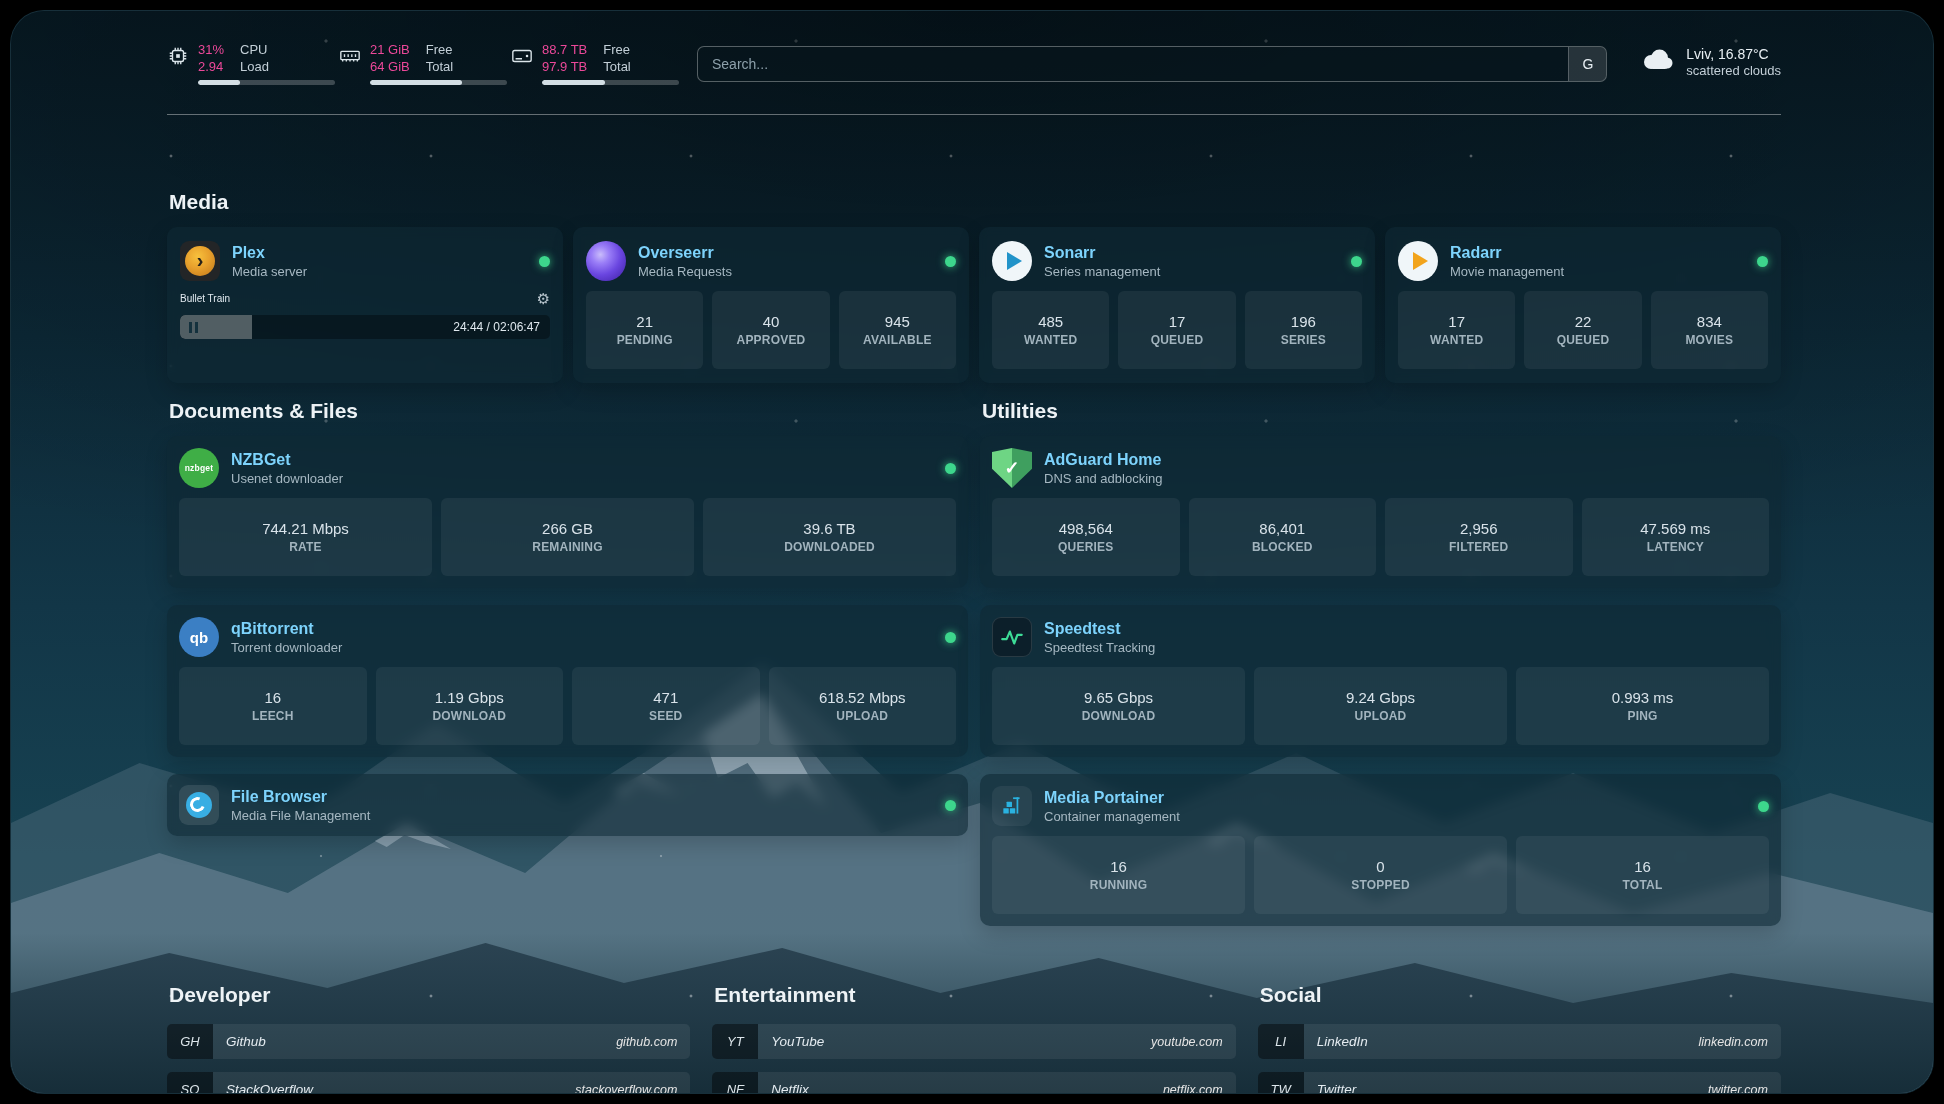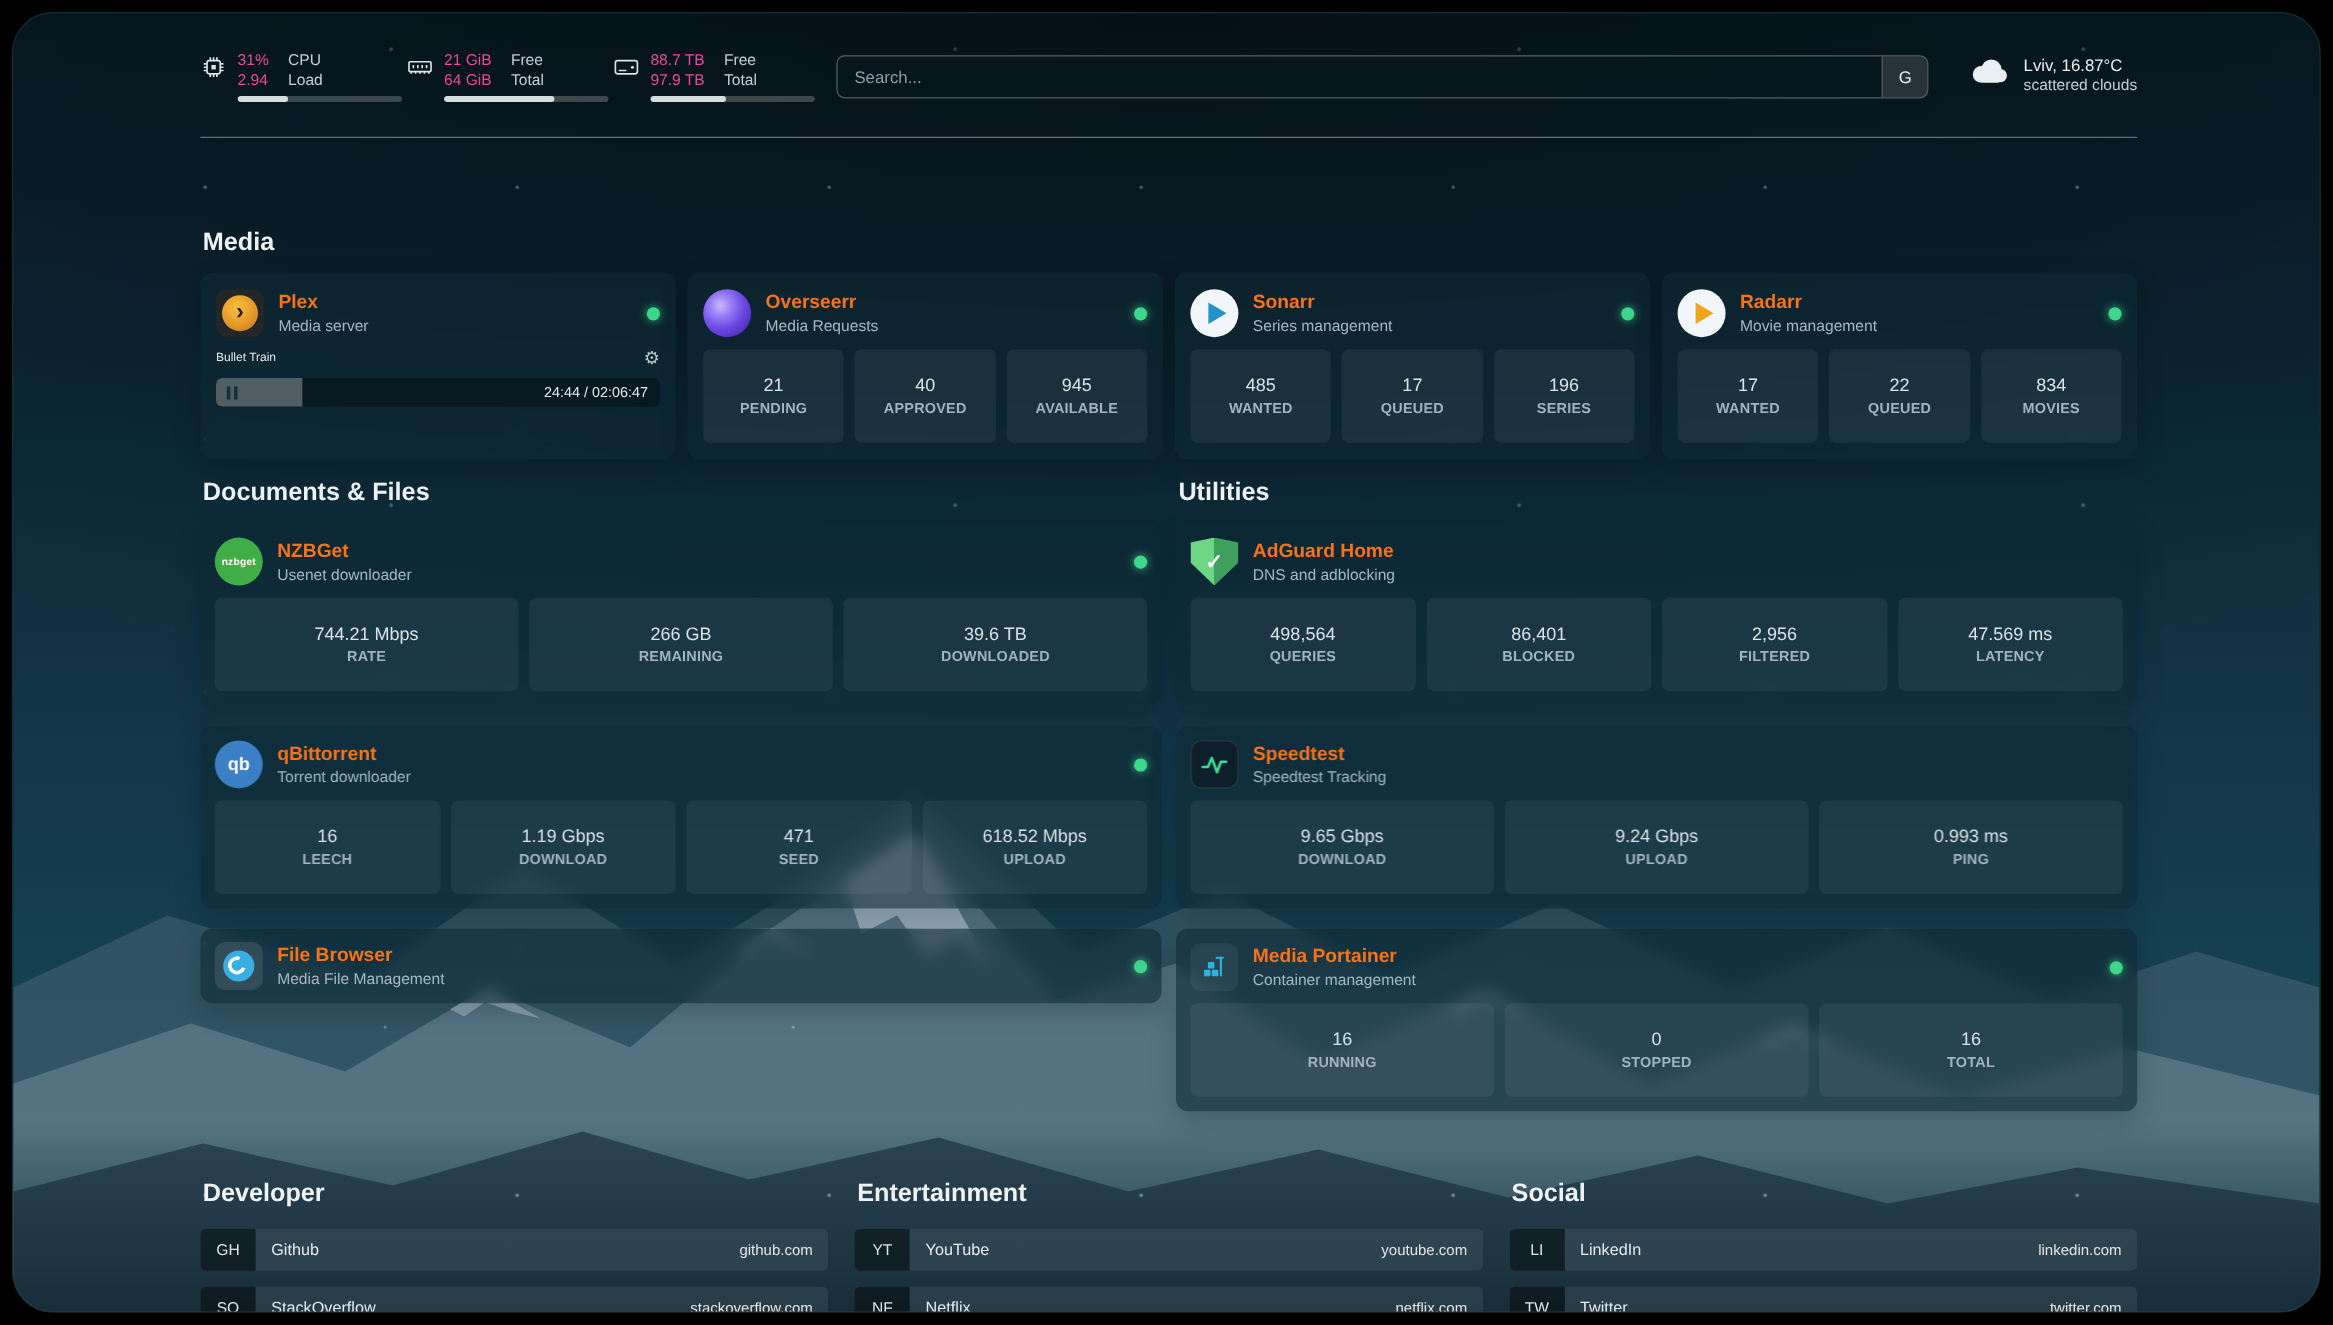--- a/index.html
+++ b/index.html
@@ -59,21 +59,21 @@
   
   .section-title { font-size:21px; font-weight:600; color:#eef3f6; margin:0 0 12px 2px; line-height:26px; }
   .media-section { margin-top:74px; }
   .cards-row { display:flex; gap:10px; }
 
   .card { background:rgba(15,40,51,0.62); border-radius:10px; padding:12px;
     box-shadow:0 8px 22px rgba(0,0,0,0.18); backdrop-filter:blur(6px); position:relative; cursor:pointer; }
   .card-media { flex:1; padding:14px 13px; }
   .card-head { display:flex; align-items:center; gap:12px; }
   .svc-icon { width:40px; height:40px; flex:0 0 40px; display:flex; align-items:center; justify-content:center; }
-  .svc-name { font-size:16px; font-weight:600; color:#f97316; line-height:19px; }
+  .svc-name { font-size:16px; font-weight:600; color:#7dd3fc; line-height:19px; }
   .svc-sub { font-size:13px; color:#a6b8c2; margin-top:2px; line-height:15px; }
   .status-dot { width:11px; height:11px; border-radius:50%; background:#3dd68c;
     box-shadow:0 0 8px rgba(61,214,140,0.85); margin-left:auto; flex:0 0 auto; }
 
   .stats-row { display:flex; gap:9px; margin-top:10px; }
   .stat { flex:1; background:rgba(255,255,255,0.06); border-radius:6px; text-align:center; padding:22px 2px; }
   .stat-v { font-size:15px; color:#d9e3ea; line-height:18px; }
   .stat-l { font-size:12px; font-weight:700; color:#a2b4be; margin-top:2px; line-height:14px; letter-spacing:0.2px; }
 
   
@@ -90,21 +90,21 @@
   
   .columns { display:flex; gap:12px; margin-top:15px;justify-content:flex-end; }
   .col { flex:1; min-width:0; }
   .col .card + .card { margin-top:17px; }
   .card-slim { padding:11px 12px; }
 
   
   .bookmarks { display:flex; gap:22px; margin-top:56px; }
   .bm-group { flex:1; min-width:0; }
   .bm-group .section-title { margin-bottom:16px; }
-  .bm-row { display:flex; height:35px; border-radius:5px; overflow:hidden; margin-bottom:13px; cursor:pointer; }
+  .bm-row { display:flex; height:35px; border-radius:5px; overflow:hidden; margin-bottom:13px; cursor:pointer;font-style:italic; }
   .bm-abbr { width:46px; flex:0 0 46px; background:rgba(0,0,0,0.42); color:#dde6eb; font-size:13px;
     display:flex; align-items:center; justify-content:center; }
   .bm-body { flex:1; background:rgba(255,255,255,0.07); display:flex; align-items:center; padding:0 13px; min-width:0; }
   .bm-name { font-size:13.5px; color:#e4ebf0; }
   .bm-url { margin-left:auto; font-size:12.5px; color:#e5e5e5; }
 
   
   .icon-plex { background:#232527; border-radius:9px; }
   .plex-disc { width:30px; height:30px; border-radius:50%;
     background:radial-gradient(circle at 42% 35%, #f7c13d 0%, #e8a02c 45%, #c1761a 100%);

